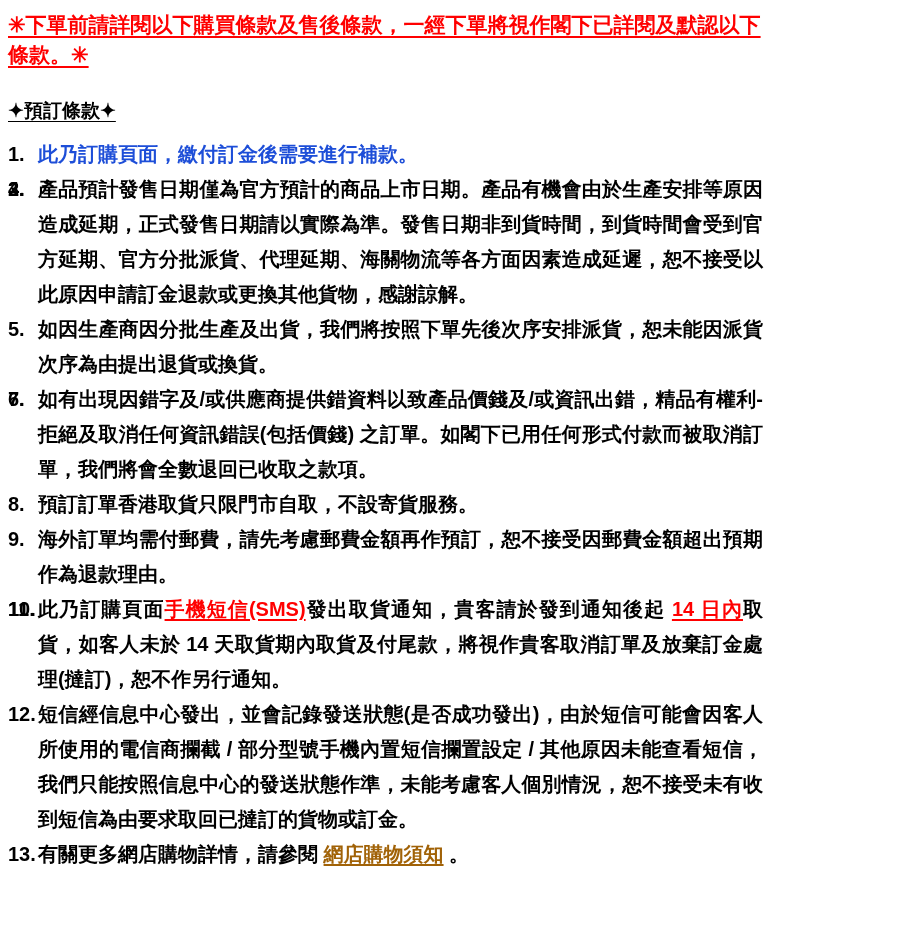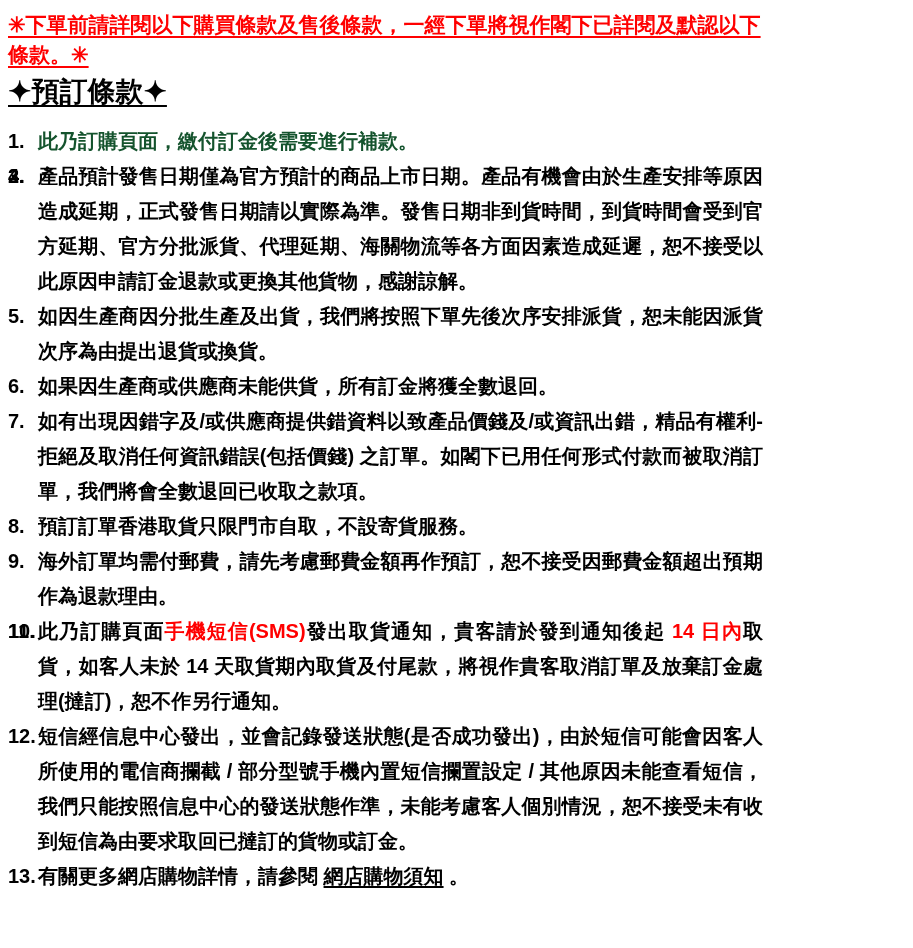--- a/index.html
+++ b/index.html
@@ -16,22 +16,22 @@
   }
   .notice {
     color: #ff0000;
     font-size: 21px;
     line-height: 30px;
     text-decoration: underline;
     text-underline-offset: 4px;
   }
   .section-title {
     display: inline-block;
-    font-size: 28px;
-    margin-top: 3px;
+    font-size: 19px;
+    margin-top: 28px;
     text-decoration: underline;
     text-underline-offset: 4px;
     font-family: Liberation Serif, serif;
   }
   ol.terms {
     list-style: none;
     margin: 13px 0 0 0;
     padding: 0;
   }
   li.term {
@@ -41,47 +41,48 @@
     line-height: 35px;
     text-align: justify;
     text-justify: inter-ideograph;
   }
   li.term .num {
     position: absolute;
     left: 0;
     top: 0;
   }
   .seg.normal { color: #000000; }
-  .seg.red { color: #14532d; }
+  .seg.red { color: #1d4ed8; }
   .seg.red-underline {
     color: #ff0000;
+    text-decoration: underline;
     text-underline-offset: 3px;
   }
   a.seg.link {
-    color: #000000;
+    color: #a16207;
     text-decoration: underline;
     text-underline-offset: 3px;
     cursor: pointer;
   }
 </style>
 </head>
 <body>
 
 <div class="page">
   <div class="notice">✳下單前請詳閱以下購買條款及售後條款，一經下單將視作閣下已詳閱及默認以下條款。✳</div>
 
   <div class="section-title">✦預訂條款✦</div>
 
   <ol class="terms">
       <li class="term"><span class="num">1.</span><span class="term-text"><span class="seg red">此乃訂購頁面，繳付訂金後需要進行補款。</span></span></li>
       <li class="term"><span class="num">2.</span></li>
       <li class="term"><span class="num">3.</span></li>
       <li class="term"><span class="num">4.</span><span class="term-text"><span class="seg normal">產品預計發售日期僅為官方預計的商品上市日期。產品有機會由於生產安排等原因造成延期，正式發售日期請以實際為準。發售日期非到貨時間，到貨時間會受到官方延期、官方分批派貨、代理延期、海關物流等各方面因素造成延遲，恕不接受以此原因申請訂金退款或更換其他貨物，感謝諒解。</span></span></li>
       <li class="term"><span class="num">5.</span><span class="term-text"><span class="seg normal">如因生產商因分批生產及出貨，我們將按照下單先後次序安排派貨，恕未能因派貨次序為由提出退貨或換貨。</span></span></li>
-      <li class="term"><span class="num">6.</span><span class="term-text"><span class="seg normal">如果因生產商或供應商未能供貨，所有訂金將獲全數退回。</span></span></li>
+      <li class="term"><span class="num">6.</span></li>
       <li class="term"><span class="num">7.</span><span class="term-text"><span class="seg normal">如有出現因錯字及/或供應商提供錯資料以致產品價錢及/或資訊出錯，精品有權利-拒絕及取消任何資訊錯誤(包括價錢) 之訂單。如閣下已用任何形式付款而被取消訂單，我們將會全數退回已收取之款項。</span></span></li>
       <li class="term"><span class="num">8.</span><span class="term-text"><span class="seg normal">預訂訂單香港取貨只限門市自取，不設寄貨服務。</span></span></li>
       <li class="term"><span class="num">9.</span><span class="term-text"><span class="seg normal">海外訂單均需付郵費，請先考慮郵費金額再作預訂，恕不接受因郵費金額超出預期作為退款理由。</span></span></li>
       <li class="term"><span class="num">10.</span></li>
       <li class="term"><span class="num">11.</span><span class="term-text"><span class="seg normal">此乃訂購頁面</span><span class="seg red-underline">手機短信(SMS)</span><span class="seg normal">發出取貨通知，貴客請於發到通知後起 </span><span class="seg red-underline">14 日內</span><span class="seg normal">取貨，如客人未於 14 天取貨期內取貨及付尾款，將視作貴客取消訂單及放棄訂金處理(撻訂)，恕不作另行通知。</span></span></li>
       <li class="term"><span class="num">12.</span><span class="term-text"><span class="seg normal">短信經信息中心發出，並會記錄發送狀態(是否成功發出)，由於短信可能會因客人所使用的電信商攔截 / 部分型號手機內置短信攔置設定 / 其他原因未能查看短信，我們只能按照信息中心的發送狀態作準，未能考慮客人個別情況，恕不接受未有收到短信為由要求取回已撻訂的貨物或訂金。</span></span></li>
       <li class="term"><span class="num">13.</span><span class="term-text"><span class="seg normal">有關更多網店購物詳情，請參閱 </span><a href="#" class="seg link">網店購物須知</a><span class="seg normal"> 。</span></span></li>
     </ol>
 </div>
 

